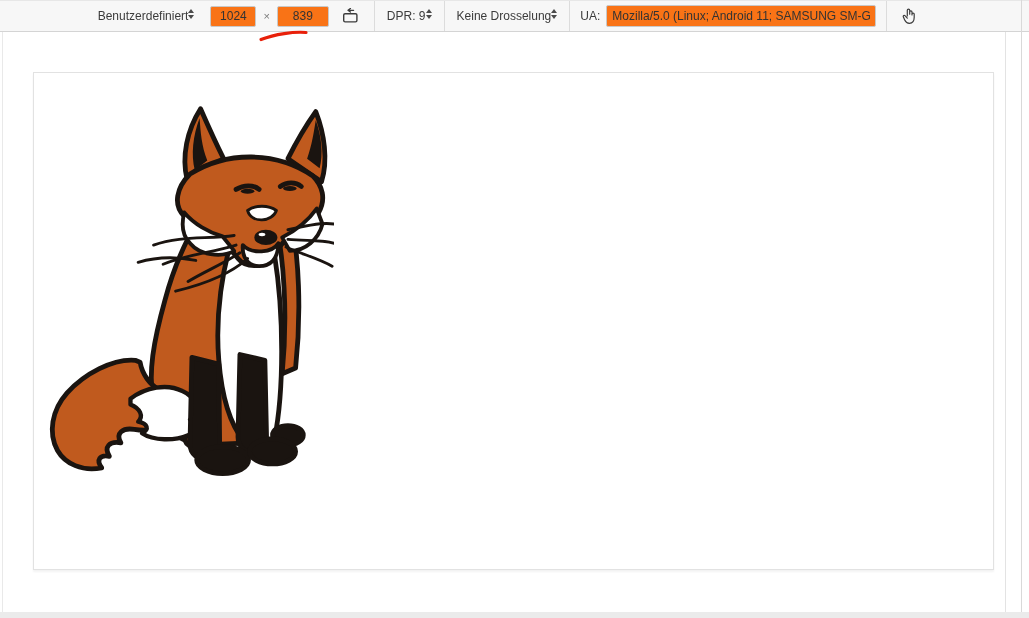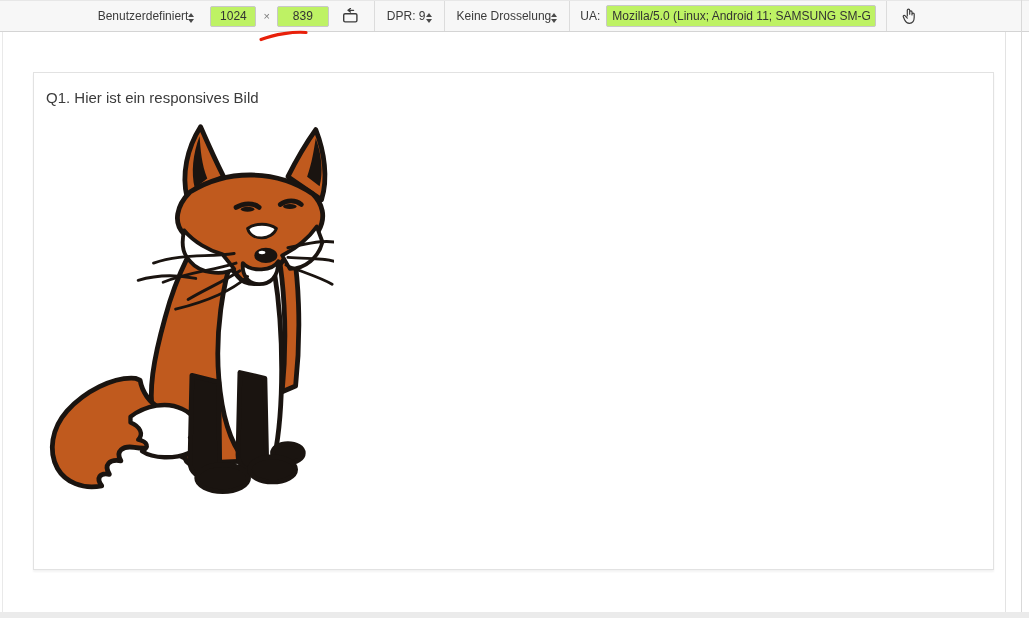--- a/index.html
+++ b/index.html
@@ -5,26 +5,26 @@
   * { margin:0; padding:0; box-sizing:border-box; }
   html,body { width:1029px; height:618px; overflow:hidden; background:#fff;
               font-family:"Liberation Sans","DejaVu Sans",sans-serif; }
   .window { position:relative; width:1029px; height:618px; display:flex; flex-direction:column; }
 
   
   .toolbar { height:32px; flex:0 0 32px; background:#f7f7f7;
              border-top:1px solid #e7e7e7; border-bottom:1px solid #d4d4d4;
              display:flex; align-items:center; justify-content:center;
              font-size:12px; color:#3b3b3b; position:relative; z-index:3; }
-  .tb-select { display:flex; align-items:flex-end; cursor:pointer; white-space:nowrap; }
+  .tb-select { display:flex; align-items:flex-start; cursor:pointer; white-space:nowrap; }
   .stepper { display:flex; flex-direction:column; gap:2px; }
   .stepper i { display:block; width:0; height:0; border-left:3.5px solid transparent; border-right:3.5px solid transparent; }
   .stepper .up   { border-bottom:4px solid #4a4a4a; }
   .stepper .down { border-top:4px solid #4a4a4a; }
-  .tb-input { height:21px; border:1px solid #c8c8c8; border-radius:2px; background:#bef264;
+  .tb-input { height:21px; border:1px solid #c8c8c8; border-radius:2px; background:#f97316;
               text-align:center; font-size:12px; color:#333; outline:none;
               font-family:"Liberation Sans",sans-serif; }
   .w-input { width:46px; }
   .h-input { width:52px; }
   .times { color:#7a7a7a; margin:0 7px; font-size:11px; }
   .icon-btn { display:flex; align-items:center; justify-content:center;
               width:26px; height:24px; cursor:pointer; background:transparent; border:none; }
   .tb-sep { width:1px; align-self:stretch; background:#dcdcdc; }
   .pad { padding:0 12px; }
   .ua-group { display:flex; align-items:center; padding:12px 10px; }
@@ -112,21 +112,20 @@
         <path d="M6.3,9 V3.3 c0-1.6 2.4-1.6 2.4,0 V7.2 m0-2.2 c0-1.5 2.3-1.5 2.3,0 V8 m0-1 c0-1.3 2.2-1.3 2.2,0 v3.3 c0,3.8-1.7,6-4.8,6 c-2.4,0-3.7-1.1-4.7-3.3 L2.3,9.8 c-0.5-1.1 0.9-2 1.7-1.1 l2.3,2.4" fill="none" stroke="#3c3c3c" stroke-width="1.2" stroke-linecap="round" stroke-linejoin="round"></path>
       </svg>
     </button>
   </div>
 
   <div class="stage">
     <div class="edge-left"></div>
     <div class="edge-right"></div>
 
     <div class="card">
-      <div class="q-title">Q1. Hier ist ein responsives Bild</div>
 
       <div class="fox-wrap">
         
         <svg width="288" height="384" viewBox="0 0 300 400">
           <g stroke="#1a1410" stroke-width="5" stroke-linejoin="round">
 
             <path fill="#c05a1e" d="M178,95 C156,120 136,160 124,205 C112,248 106,282 112,310 C118,338 140,356 170,356 L212,354 C194,318 188,268 196,222 C202,180 196,130 178,95 Z"></path>
 
             <path fill="#c05a1e" d="M238,118 C248,160 252,220 246,282 L260,276 C266,220 264,158 254,116 Z"></path>
 

